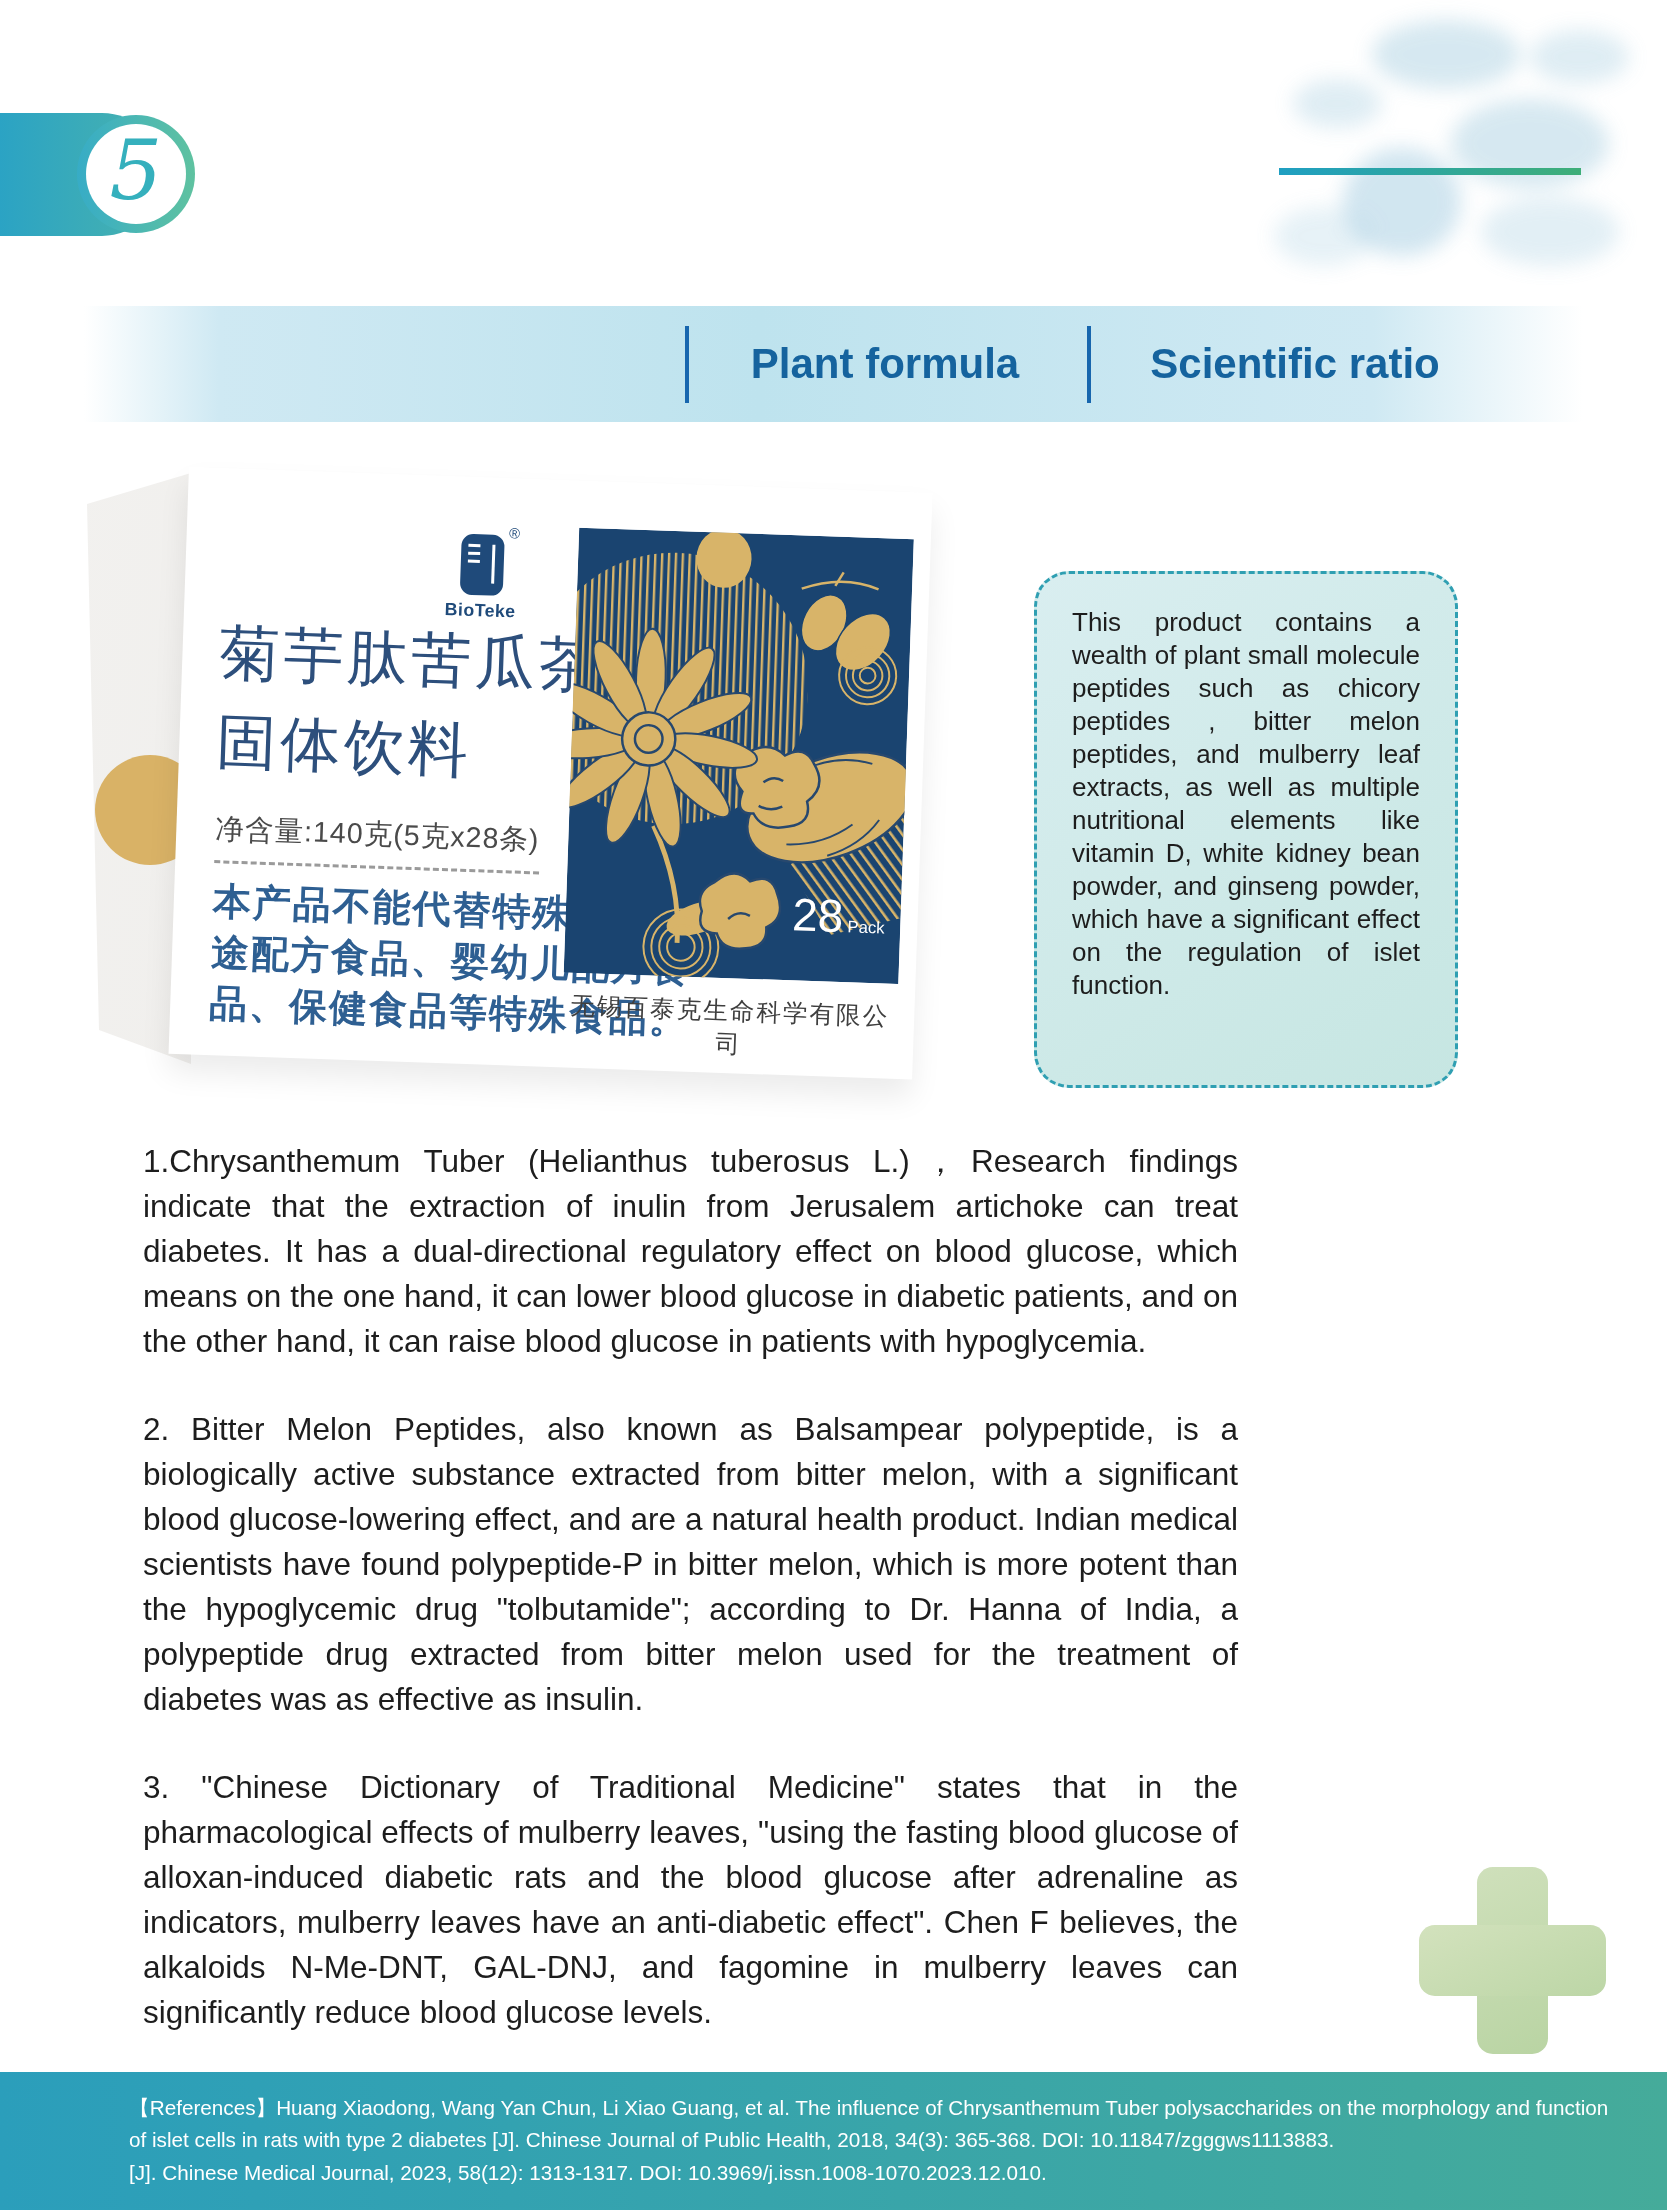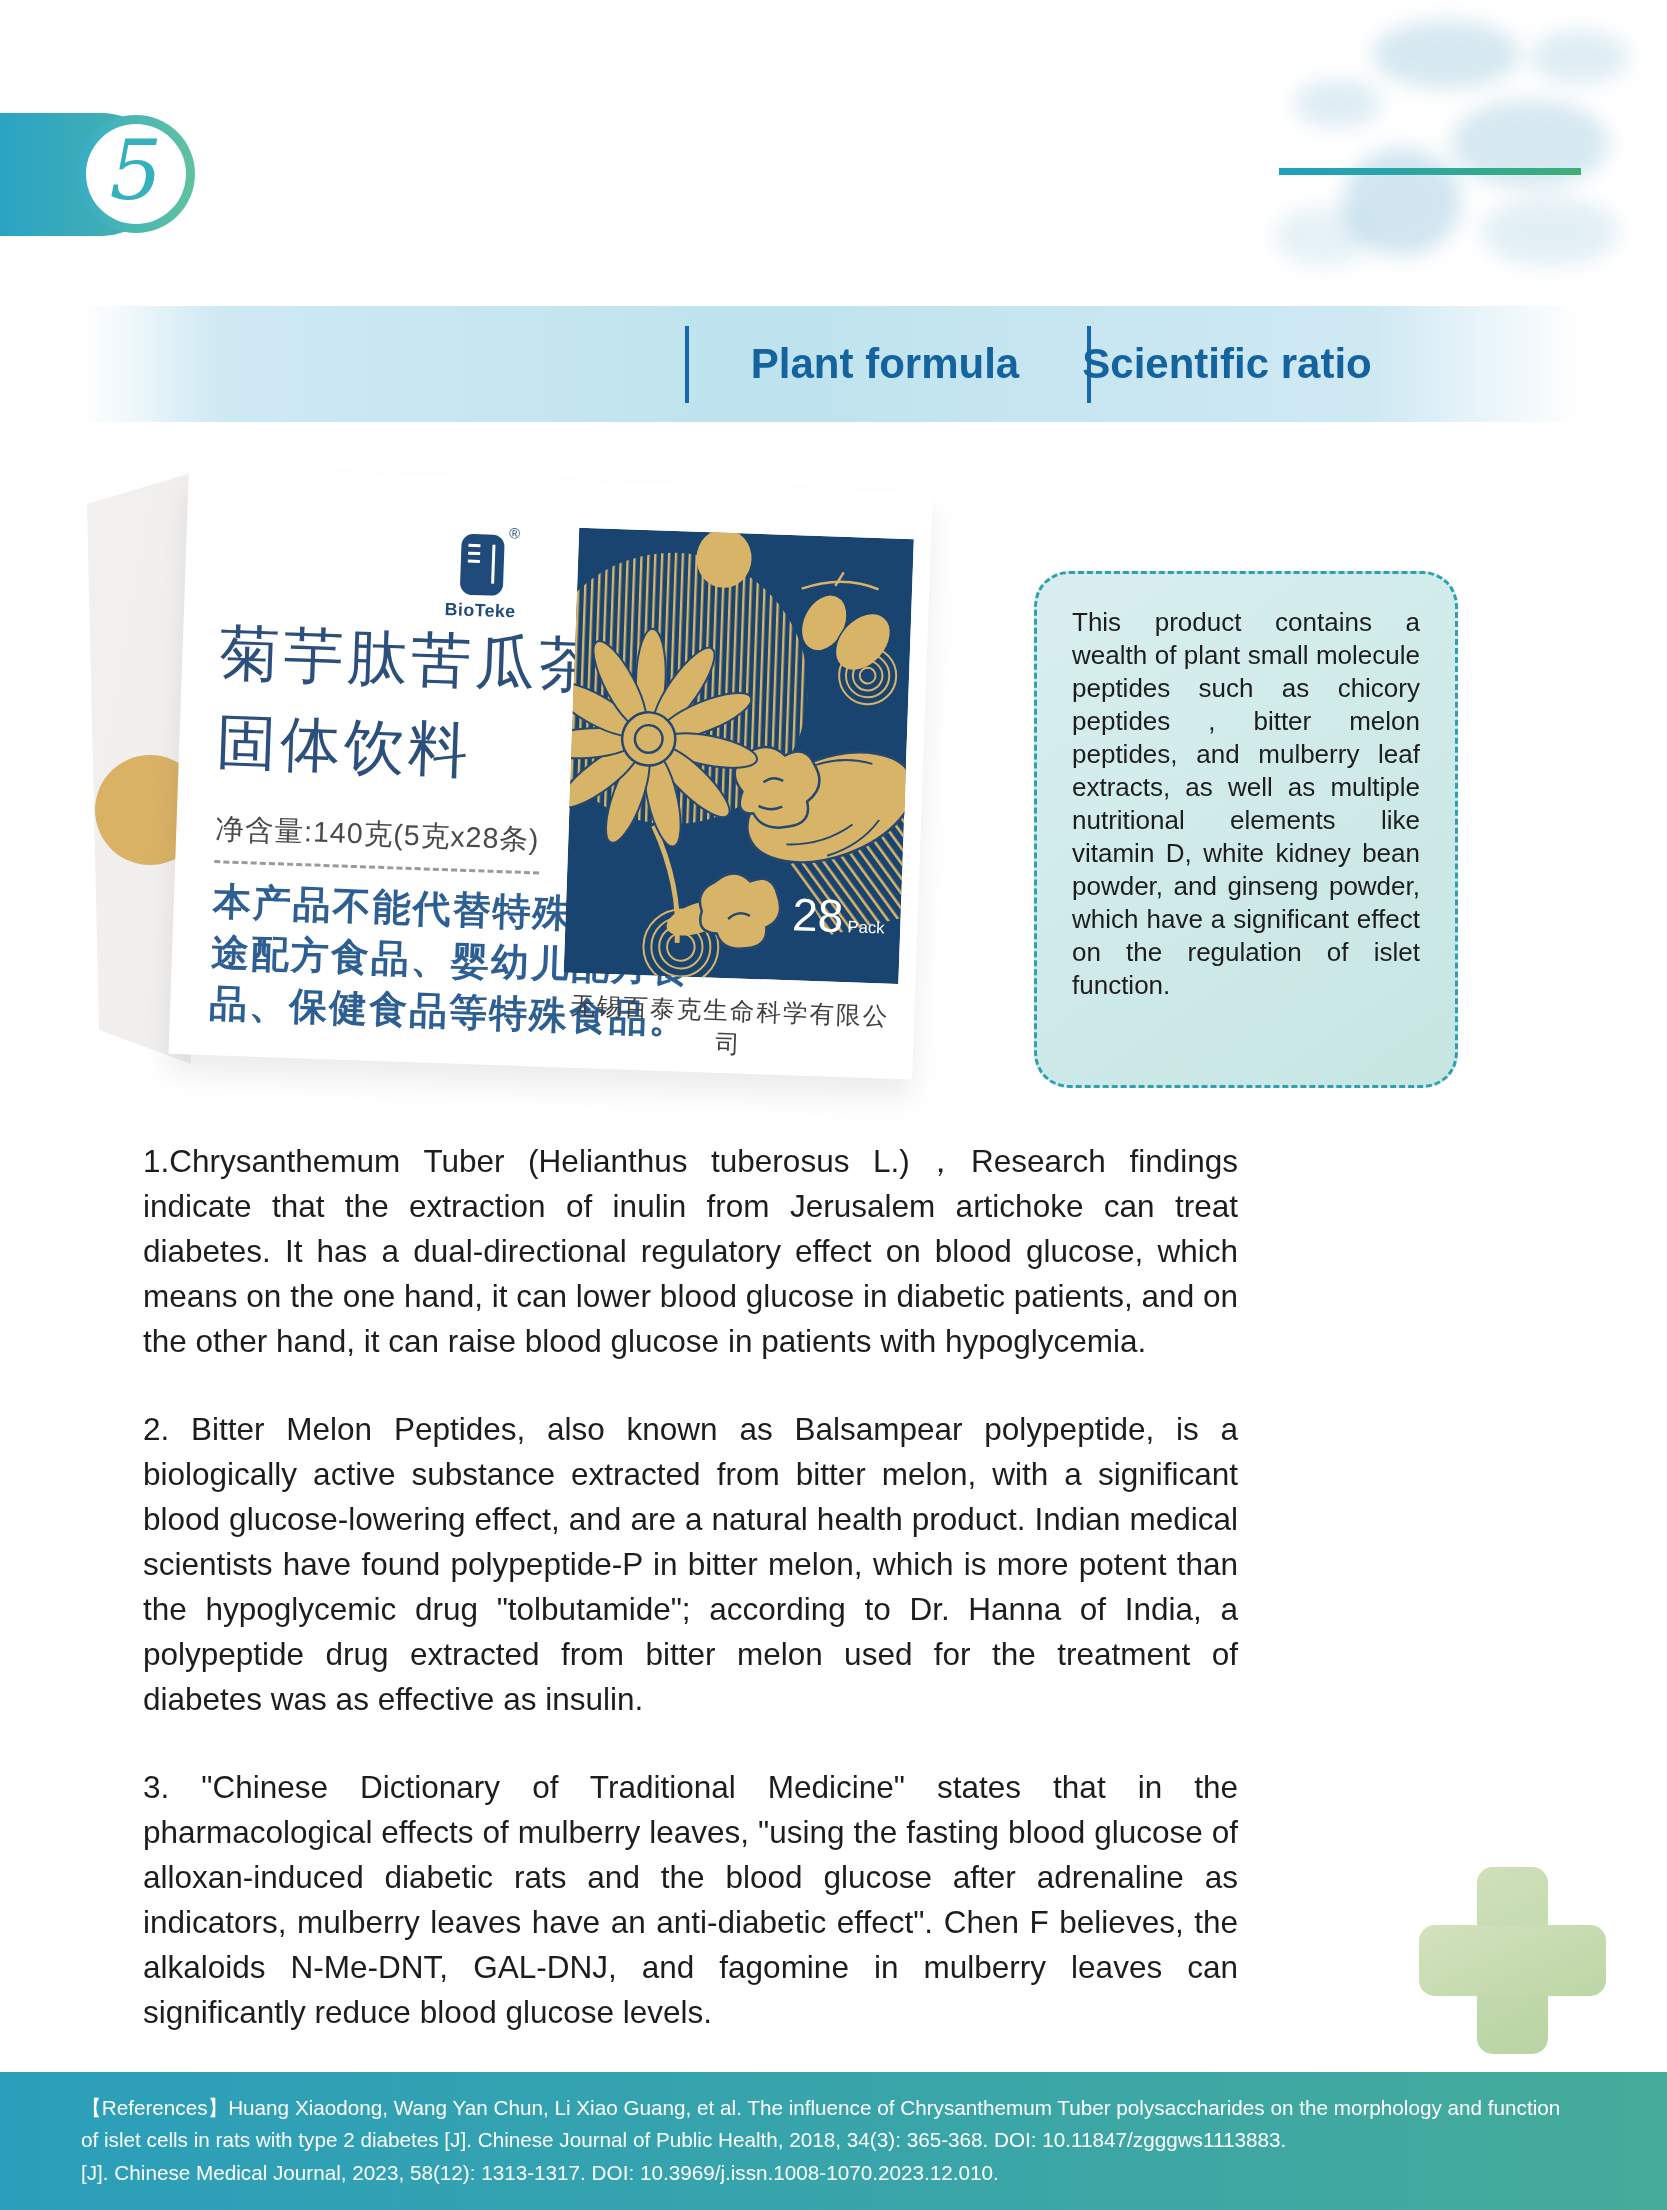--- a/index.html
+++ b/index.html
@@ -28,21 +28,21 @@
   .b3{left:197px;top:99px;width:158px;height:89px;}
   .b4{left:89px;top:148px;width:118px;height:108px; background:rgba(120,180,210,.45);}
   .b5{left:276px;top:29.6px;width:99px;height:54px; background:rgba(147,196,218,.4);}
   .b6{left:227px;top:197px;width:138px;height:69px; background:rgba(147,196,218,.35);}
   .b7{left:19.7px;top:207px;width:99px;height:59px; background:rgba(147,196,218,.3);}
 
   
   .banner { position:absolute; left:84px; top:306px; width:1499px; height:116px;
     background:linear-gradient(90deg, rgba(207,233,243,0) 0%, #cfe9f3 9%, #bee3ee 45%, #cfe9f3 86%, rgba(207,233,243,0) 100%); }
   .banner-item { position:absolute; top:50%; transform:translate(-50%,-50%); font-size:42px; font-weight:bold; color:#15639e; white-space:nowrap; }
-  .bi1{ left:330px; } .bi2{ left:801px; } .bi3{ left:1143px;text-align:right; }
+  .bi1{ left:330px; } .bi2{ left:801px; } .bi3{ left:1211px;text-align:right; }
   .banner-divider { position:absolute; top:19.7px; width:3.9px; height:77px; background:#1766ae; }
   .bd1{ left:601px; } .bd2{ left:1003px; }
 
   
   .box-side { position:absolute; left:0; top:0; width:1668px; height:2211px;
     clip-path:polygon(87px 504px, 191px 473px, 191px 1064px, 99px 1030px);
     background:linear-gradient(100deg,#f3f2f0 0%,#e9e7e4 70%,#dddad6 100%); }
   .gold-circle { position:absolute; left:95px; top:755px; width:110px; height:110px; border-radius:50%; background:#d9b266; }
   .box-front { position:absolute; left:189px; top:467px; width:744px; height:587px; background:#ffffff;
     transform:rotate(2deg); transform-origin:top left; box-shadow:0 17.7px 29.6px rgba(0,0,0,.08); }
@@ -78,21 +78,21 @@
   .plus { position:absolute; left:1419px; top:1867px; width:187px; height:187px; }
   .plus-v { position:absolute; left:58px; top:0; width:71px; height:187px; border-radius:15.8px;
     background:linear-gradient(155deg,#cfe0bb 0%,#b9d4a3 100%); }
   .plus-h { position:absolute; left:0; top:58px; width:187px; height:71px; border-radius:15.8px;
     background:linear-gradient(155deg,#d3e2bd 0%,#bcd6a6 100%); }
 
   
   .footer { position:absolute; left:0; top:2072px; width:1668px; height:139px;
     background:linear-gradient(90deg,#2b9ebb 0%,#45ab9a 100%);
     color:#ffffff; padding:19.7px 0 0 81px; }
-  .footer div { font-size:20.7px; line-height:32.5px; white-space:nowrap; overflow:hidden; }
+  .footer div { font-size:20.7px; line-height:32.5px; white-space:nowrap; overflow:hidden;margin-left:48px; }
 </style>
 </head>
 <body>
 
 <div id="page">
 
   <div class="watermark">
     <div class="blob b1"></div>
     <div class="blob b2"></div>
     <div class="blob b3"></div>

